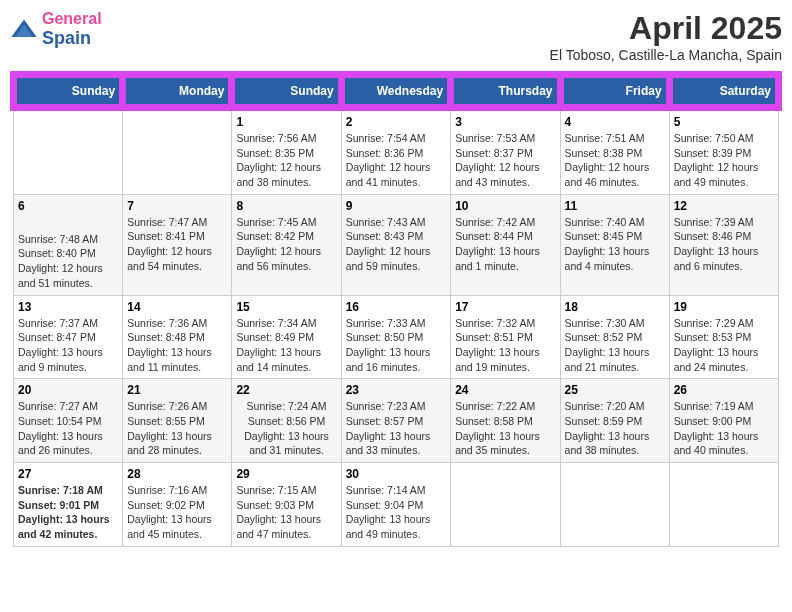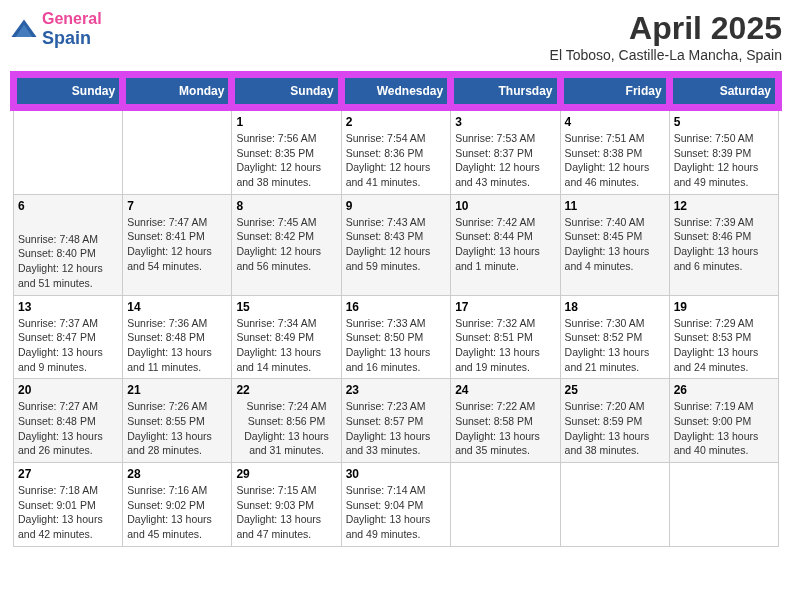--- a/index.html
+++ b/index.html
@@ -238,21 +238,21 @@
           <span class="day-num">19</span>
           <div class="day-detail" style="white-space: pre-line;">Sunrise: 7:29 AM
 Sunset: 8:53 PM
 Daylight: 13 hours and 24 minutes.</div>
         </td>
       </tr>
       <tr>
         <td>
           <span class="day-num">20</span>
           <div class="day-detail" style="white-space: pre-line;">Sunrise: 7:27 AM
-Sunset: 8:48 PM
+Sunset: 10:54 PM
 Daylight: 13 hours and 26 minutes.</div>
         </td>
         <td>
           <span class="day-num">21</span>
           <div class="day-detail" style="white-space: pre-line;">Sunrise: 7:26 AM
 Sunset: 8:55 PM
 Daylight: 13 hours and 28 minutes.</div>
         </td>
         <td>
           <span class="day-num">22</span>
@@ -281,21 +281,21 @@
         <td>
           <span class="day-num">26</span>
           <div class="day-detail" style="white-space: pre-line;">Sunrise: 7:19 AM
 Sunset: 9:00 PM
 Daylight: 13 hours and 40 minutes.</div>
         </td>
       </tr>
       <tr>
         <td>
           <span class="day-num">27</span>
-          <div class="day-detail" style="white-space: pre-line;">Sunrise: 7:18 AM
+          <div class="day-detail" style="white-space: pre-line; font-weight: bold;">Sunrise: 7:18 AM
 Sunset: 9:01 PM
 Daylight: 13 hours and 42 minutes.</div>
         </td>
         <td>
           <span class="day-num">28</span>
           <div class="day-detail" style="white-space: pre-line;">Sunrise: 7:16 AM
 Sunset: 9:02 PM
 Daylight: 13 hours and 45 minutes.</div>
         </td>
         <td>

